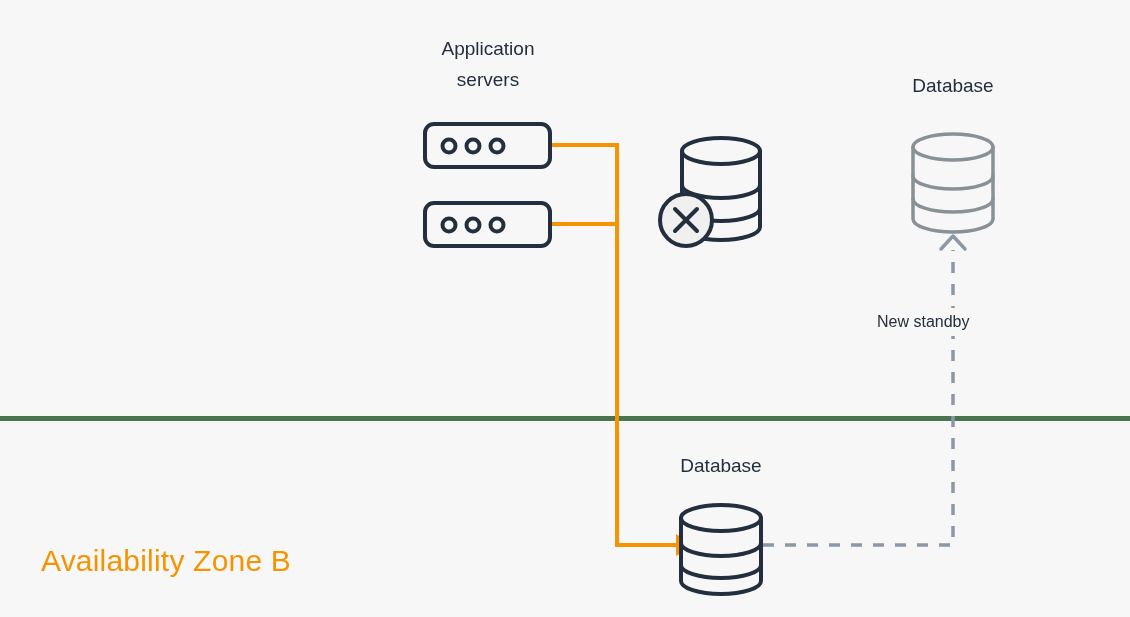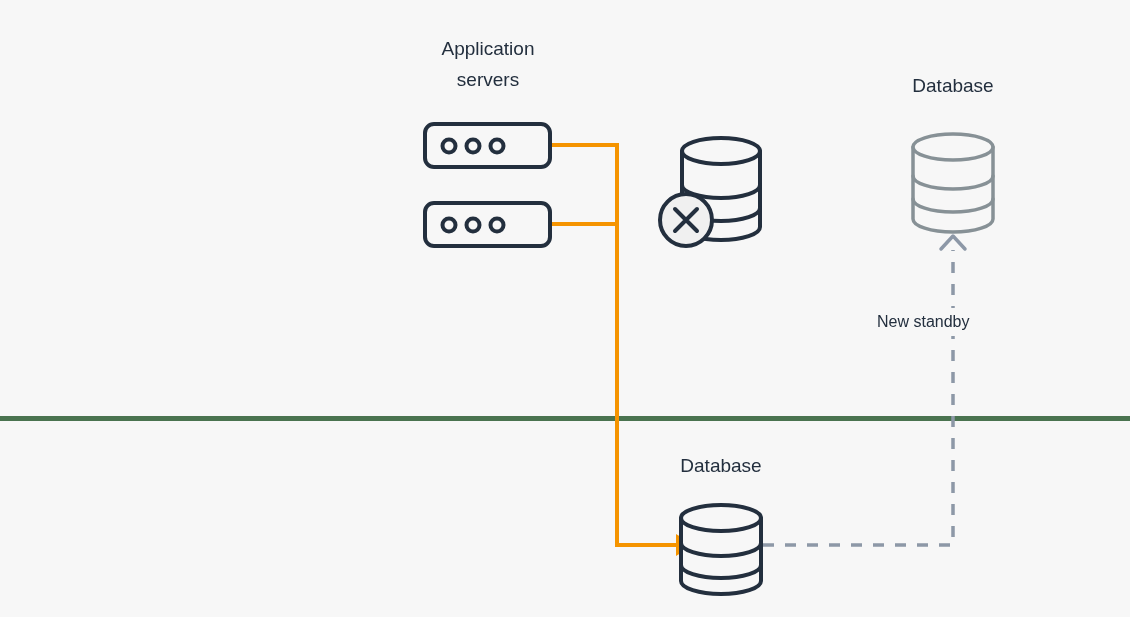--- a/index.html
+++ b/index.html
@@ -124,14 +124,15 @@
 servers</div>
 
 
   <div class="label" id="lbl-standby">Database</div>
 
   <div class="label" id="lbl-primary">Database</div>
 
   <div class="conn-label" id="lbl-new-standby">New standby</div>
 
 
+  <div class="zone-label" id="lbl-zone-b">Availability Zone B</div>
 
 </div>
 
 </body></html>

